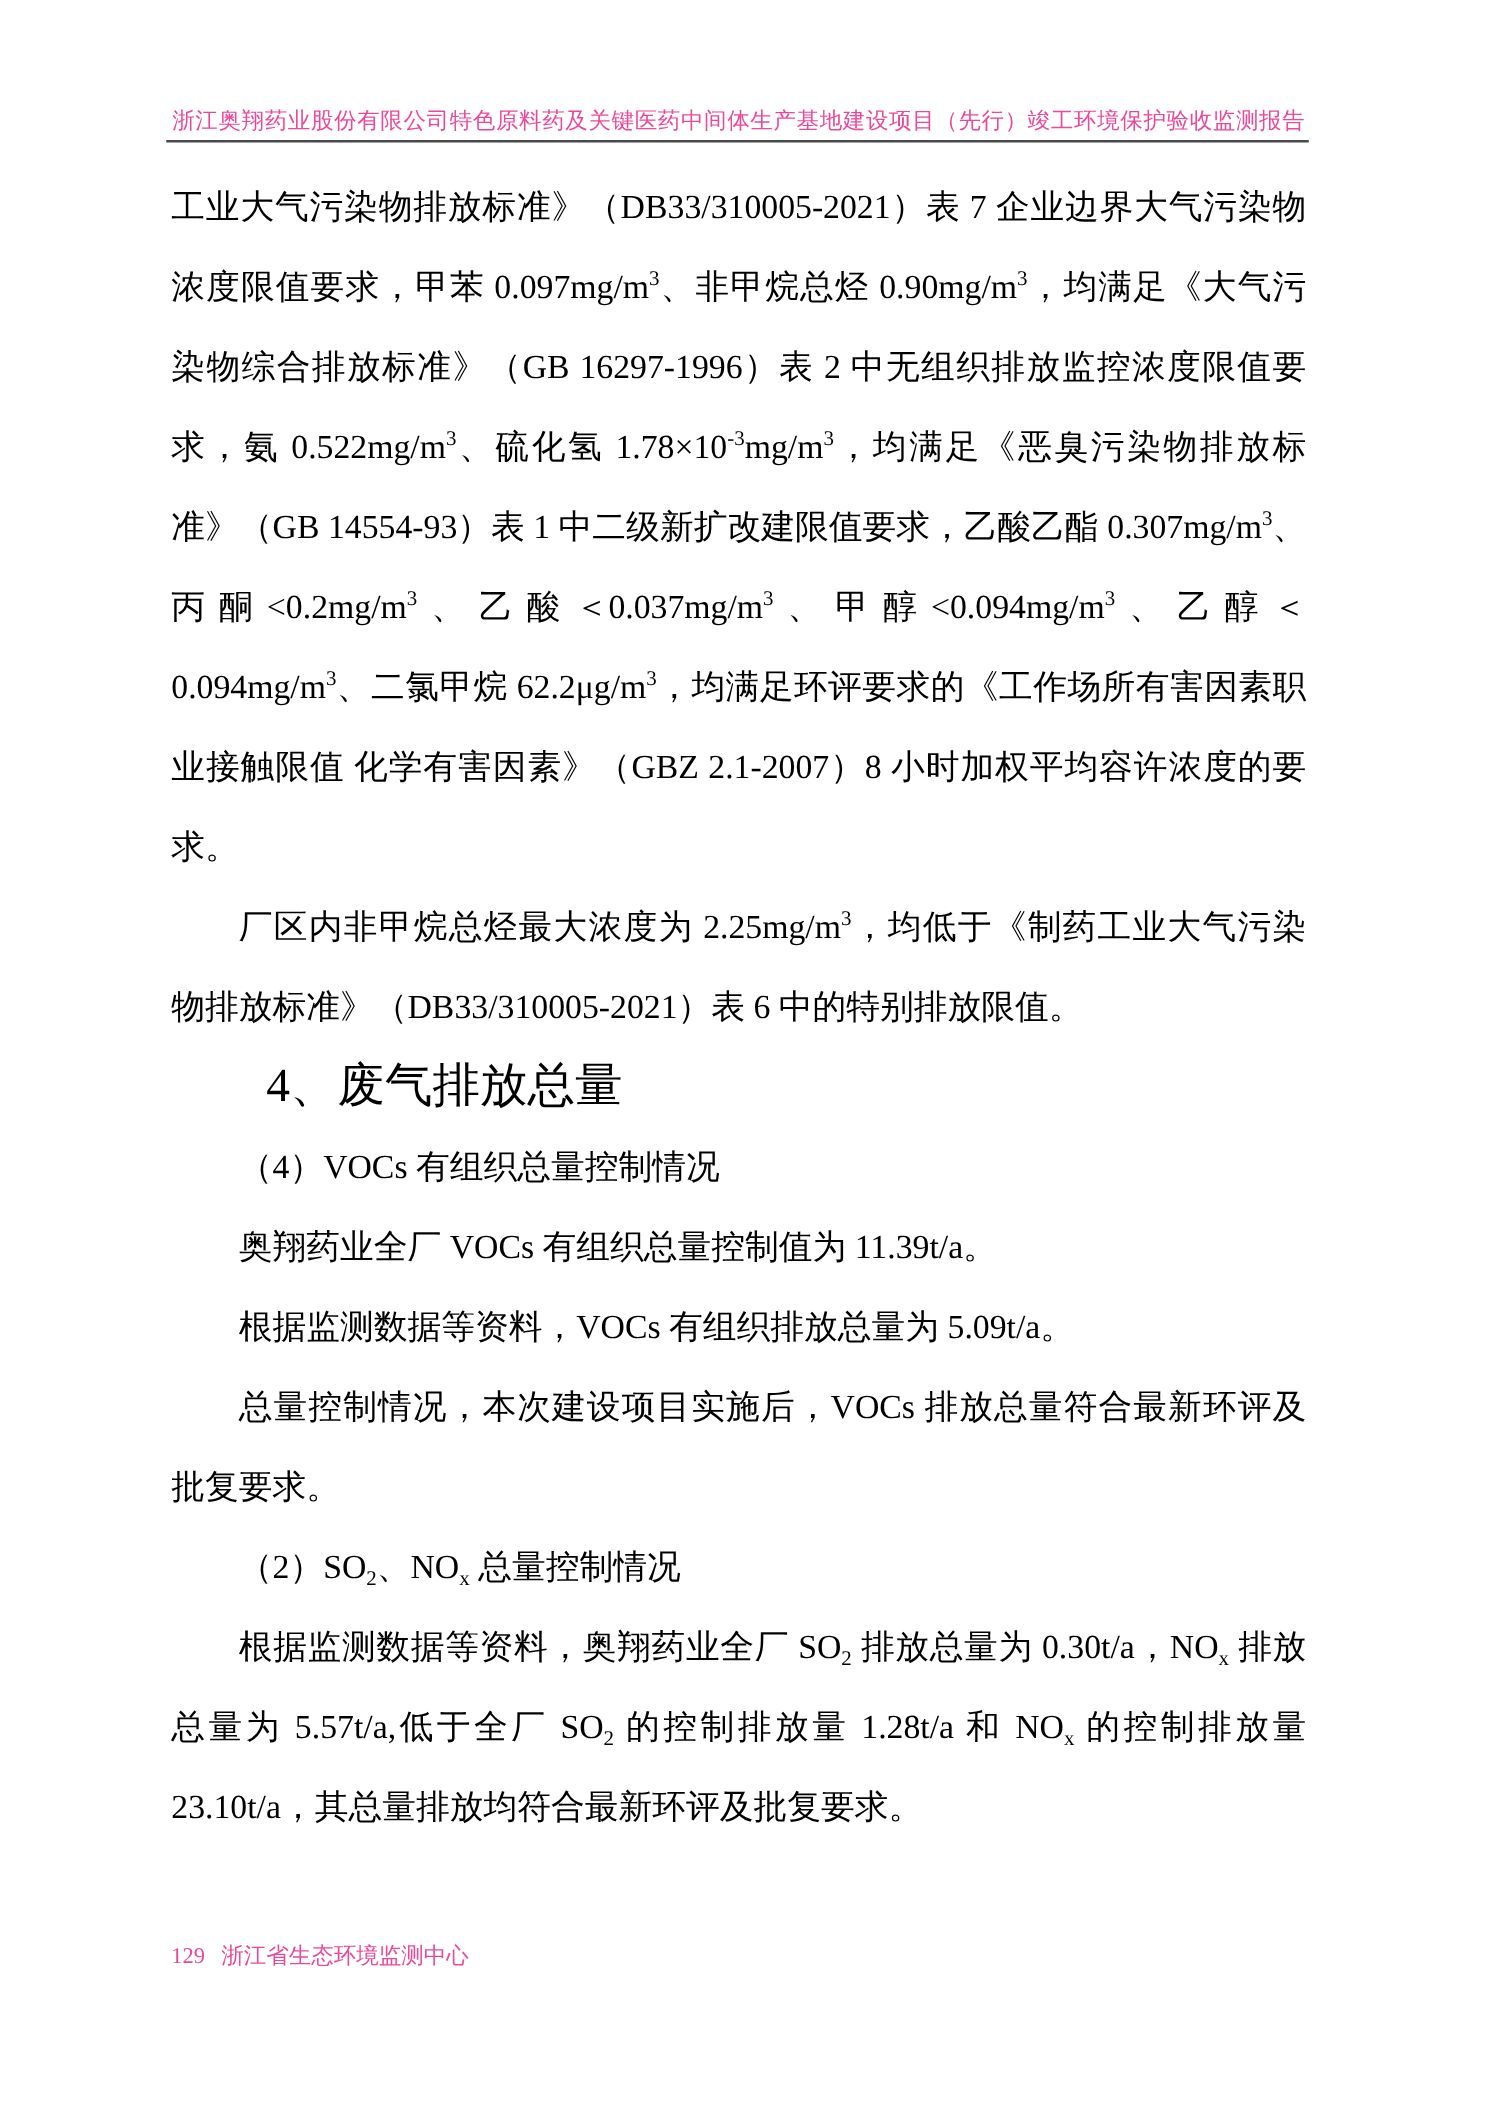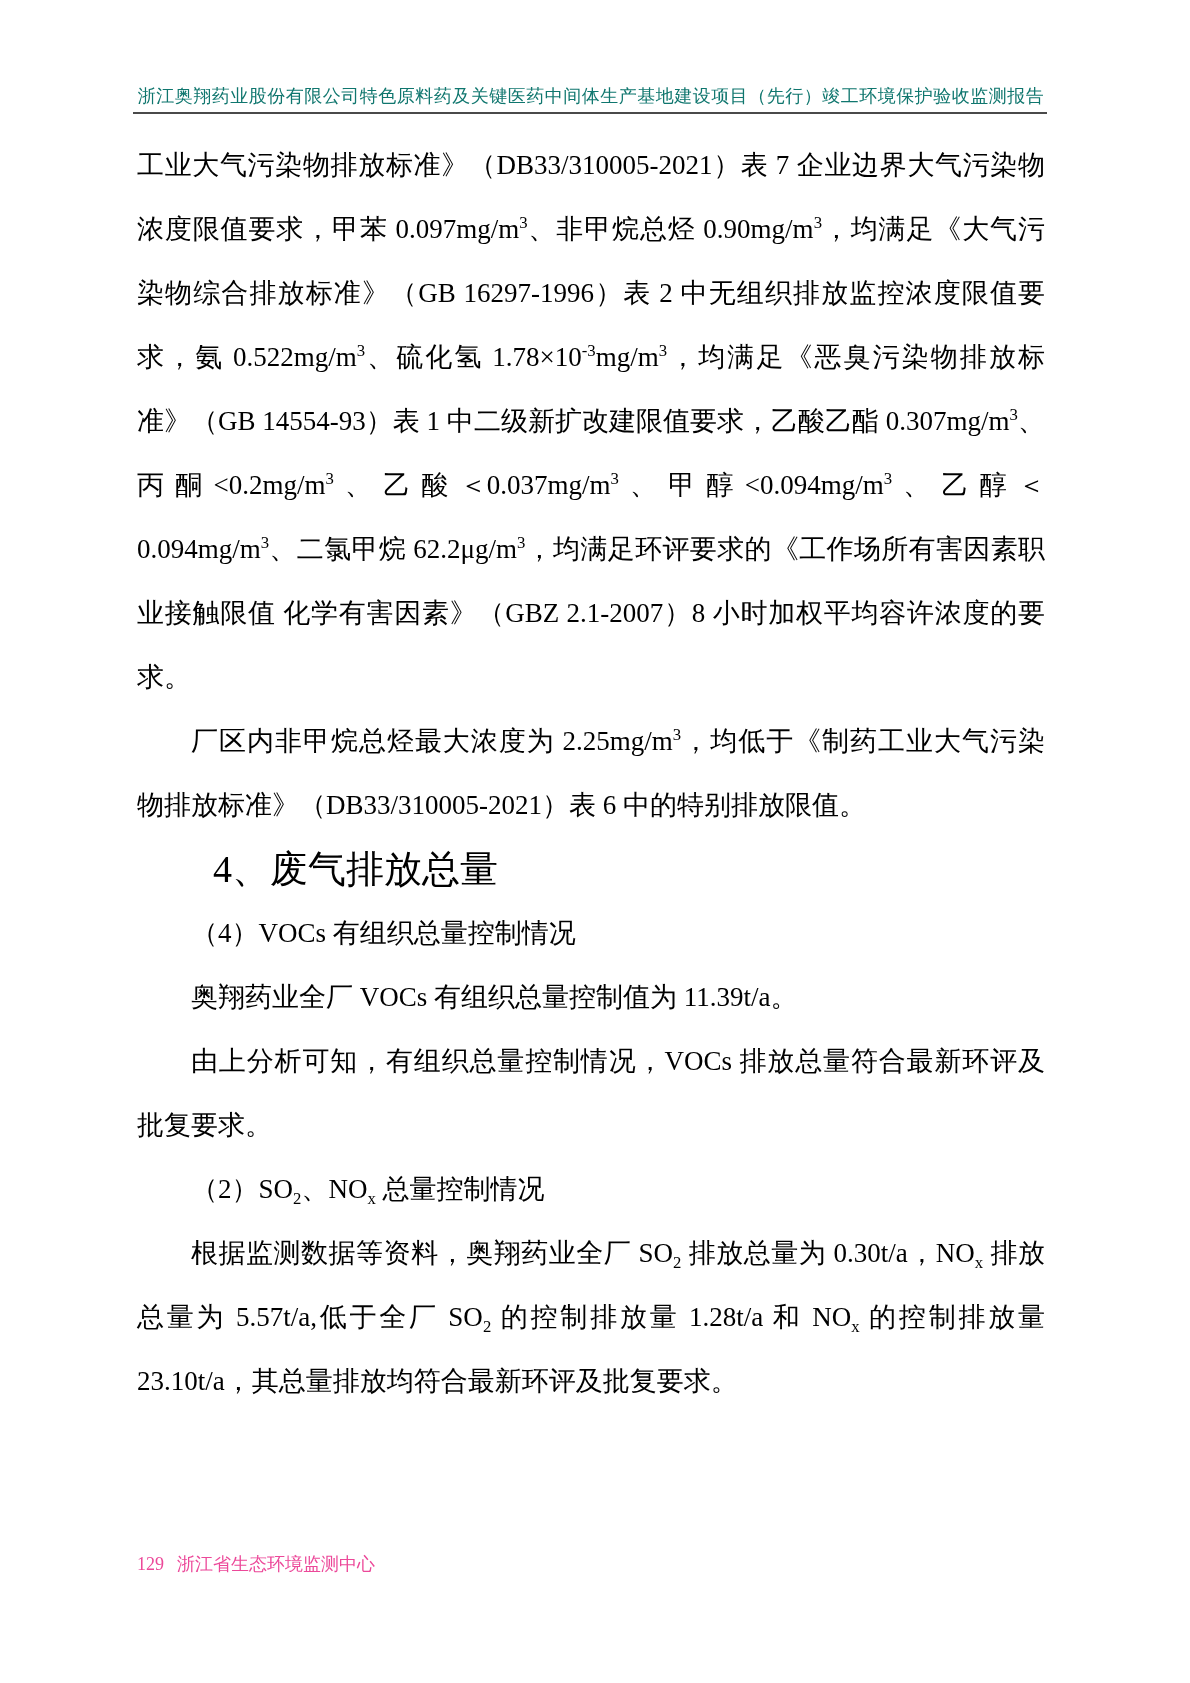--- a/index.html
+++ b/index.html
@@ -18,21 +18,21 @@
   }
   .running-header {
     position: absolute;
     top: 84px;
     left: 137px;
     width: 908px;
     font-size: 18px;
     line-height: 24px;
     text-align: center;
     letter-spacing: 0.5px;
-    color: #0f766e;
+    color: #ec4899;
     white-space: nowrap;
   }
   .header-rule {
     position: absolute;
     top: 112px;
     left: 133px;
     width: 914px;
     height: 0;
     border-top: 2px solid #4a4a4a;
   }
@@ -94,21 +94,22 @@
   <div class="running-header">浙江奥翔药业股份有限公司特色原料药及关键医药中间体生产基地建设项目（先行）竣工环境保护验收监测报告</div>
 
   <div class="header-rule"></div>
 
   <div class="doc-body" id="doc-body">
       <p class="plain">工业大气污染物排放标准》（DB33/310005-2021）表 7 企业边界大气污染物浓度限值要求，甲苯 0.097mg/m<sup>3</sup>、非甲烷总烃 0.90mg/m<sup>3</sup>，均满足《大气污染物综合排放标准》（GB 16297-1996）表 2 中无组织排放监控浓度限值要求，氨 0.522mg/m<sup>3</sup>、硫化氢 1.78×10<sup>-3</sup>mg/m<sup>3</sup>，均满足《恶臭污染物排放标准》（GB 14554-93）表 1 中二级新扩改建限值要求，乙酸乙酯 0.307mg/m<sup>3</sup>、丙酮&lt;0.2mg/m<sup>3</sup>、乙酸＜0.037mg/m<sup>3</sup>、甲醇&lt;0.094mg/m<sup>3</sup>、乙醇＜0.094mg/m<sup>3</sup>、二氯甲烷 62.2μg/m<sup>3</sup>，均满足环评要求的《工作场所有害因素职业接触限值 化学有害因素》（GBZ 2.1-2007）8 小时加权平均容许浓度的要求。</p>
       <p class="indent">厂区内非甲烷总烃最大浓度为 2.25mg/m<sup>3</sup>，均低于《制药工业大气污染物排放标准》（DB33/310005-2021）表 6 中的特别排放限值。</p>
       <p class="heading">4、废气排放总量</p>
       <p class="indent">（4）VOCs 有组织总量控制情况</p>
       <p class="indent">奥翔药业全厂 VOCs 有组织总量控制值为 11.39t/a。</p>
-      <p class="indent">由上分析可知，有组织总量控制情况，VOCs 排放总量符合最新环评及批复要求。</p>
+      <p class="indent">根据监测数据等资料，VOCs 有组织排放总量为 5.09t/a。</p>
+      <p class="indent">总量控制情况，本次建设项目实施后，VOCs 排放总量符合最新环评及批复要求。</p>
       <p class="indent">（2）SO<sub>2</sub>、NO<sub>x</sub> 总量控制情况</p>
       <p class="indent">根据监测数据等资料，奥翔药业全厂 SO<sub>2</sub> 排放总量为 0.30t/a，NO<sub>x</sub> 排放总量为 5.57t/a,低于全厂 SO<sub>2</sub> 的控制排放量 1.28t/a 和 NO<sub>x</sub> 的控制排放量 23.10t/a，其总量排放均符合最新环评及批复要求。</p>
     </div>
 
   <div class="page-footer">
     <span class="footer-org">浙江省生态环境监测中心</span>
     <span class="footer-page-num">129</span>
   </div>
 
 </div>

